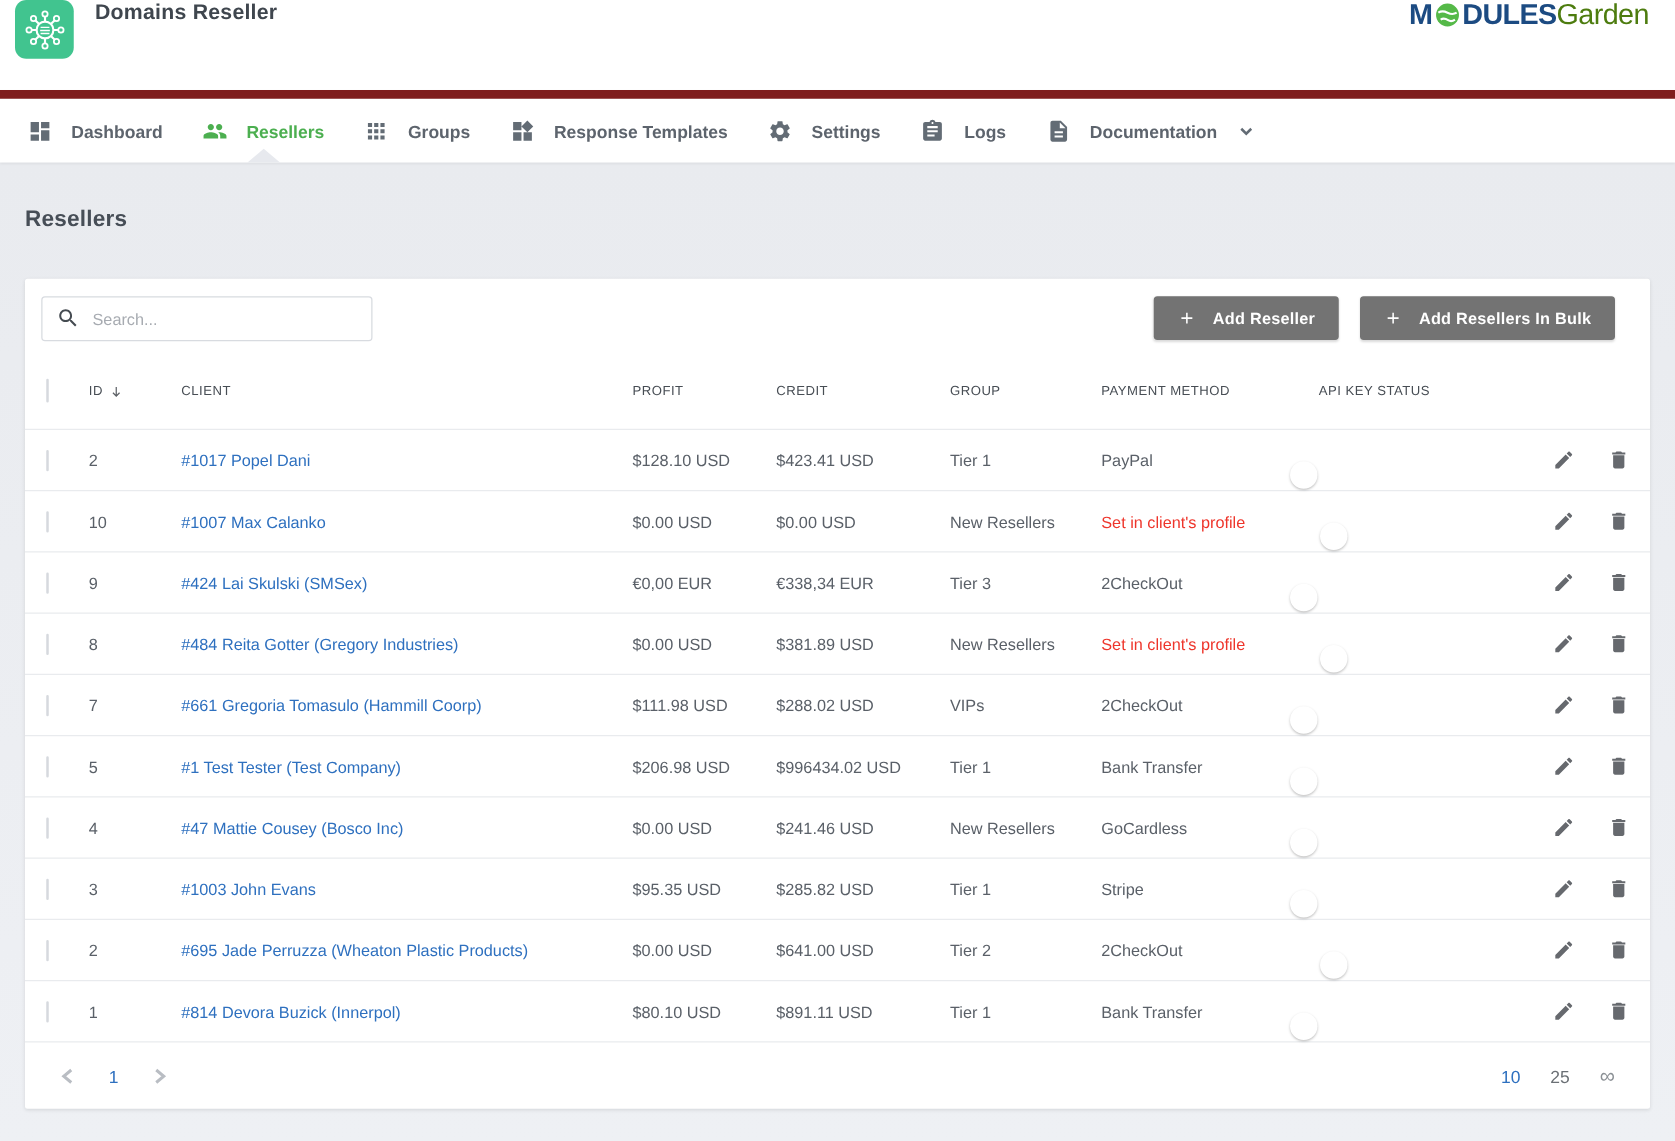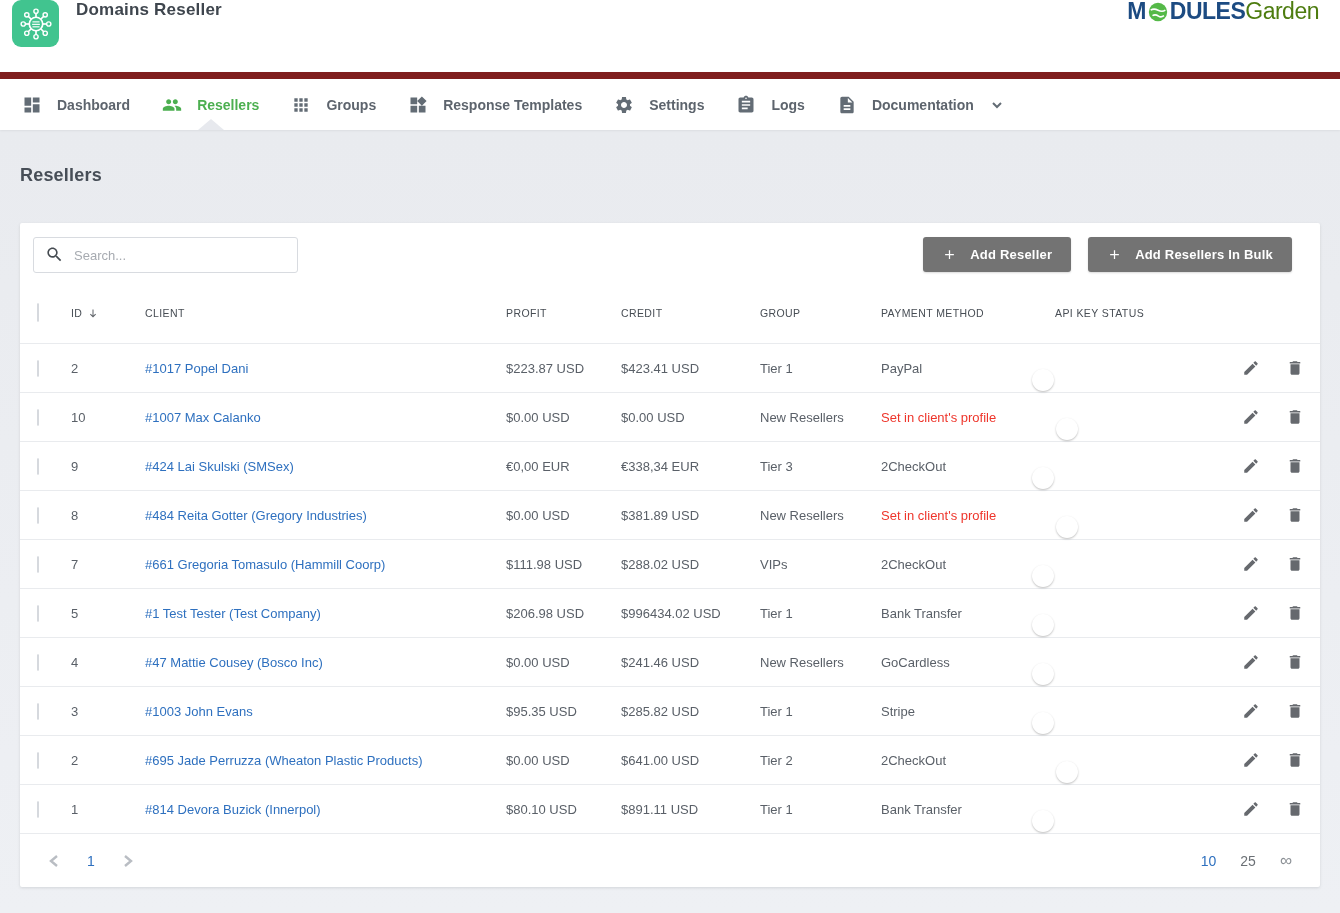--- a/index.html
+++ b/index.html
@@ -220,21 +220,21 @@
           <span>API KEY STATUS</span>
         </div>
       <div></div>
     </div>
 
     <div>
       <div class="trow">
         <div><span class="cb"></span></div>
         <div class="cell-id">2</div>
         <div class="cell-client">#1017 Popel Dani</div>
-        <div class="cell-profit">$223.87 USD</div>
+        <div class="cell-profit">$128.10 USD</div>
         <div class="cell-credit">$423.41 USD</div>
         <div class="cell-group">Tier 1</div>
         <div class="cell-payment">PayPal</div>
         <div><span class="toggle on"><span class="knob"></span></span></div>
         <div class="cell-actions">
           <svg class="act-ic" viewBox="0 0 24 24">
               <path d="M3 17.25V21h3.75L17.81 9.94l-3.75-3.75L3 17.25zM20.71 7.04c.39-.39.39-1.02 0-1.41l-2.34-2.34c-.39-.39-1.02-.39-1.41 0l-1.83 1.83 3.75 3.75 1.83-1.83z"></path>
             </svg>
           <svg class="act-ic" viewBox="0 0 24 24">
               <path d="M6 19c0 1.1.9 2 2 2h8c1.1 0 2-.9 2-2V7H6v12zM19 4h-3.5l-1-1h-5l-1 1H5v2h14V4z"></path>

